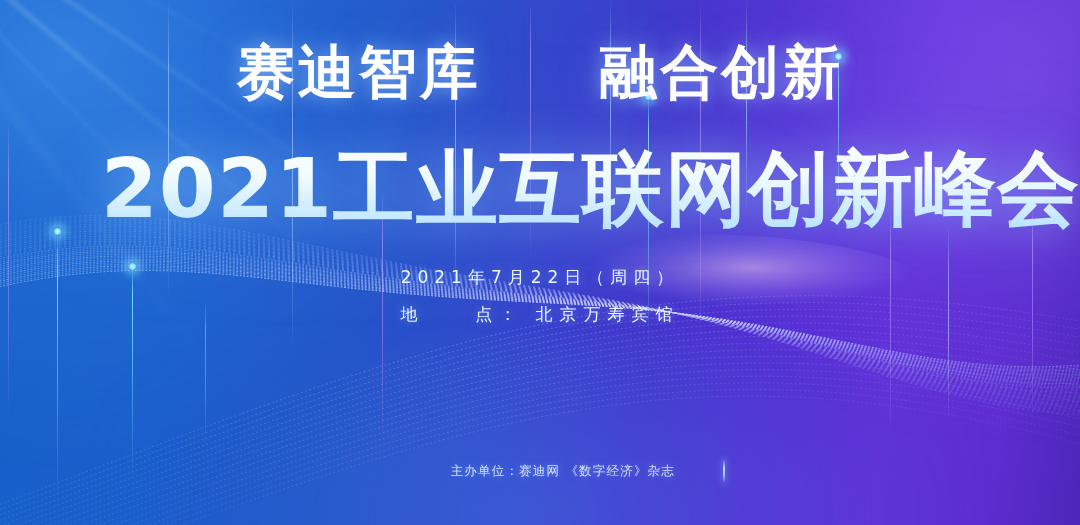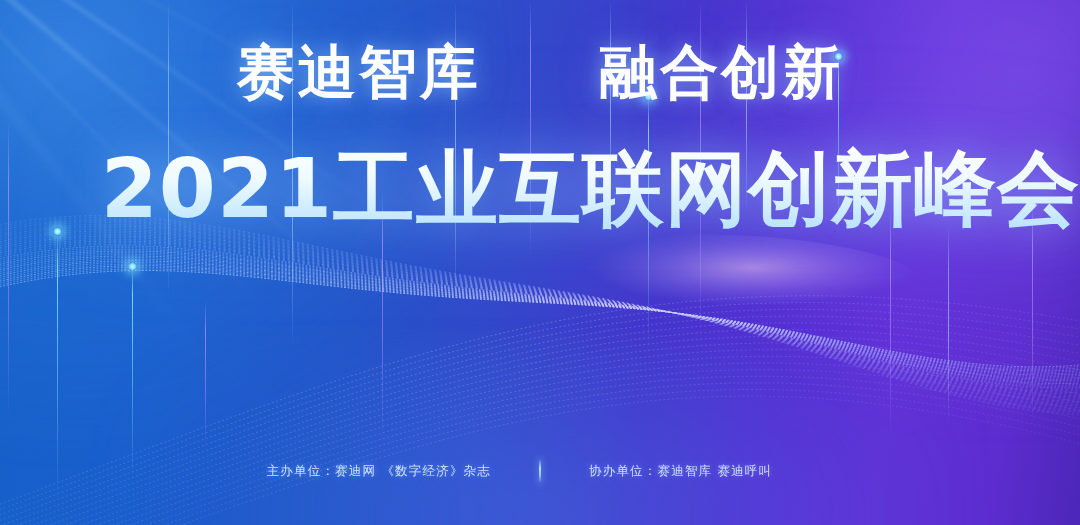--- a/index.html
+++ b/index.html
@@ -279,20 +279,28 @@
   </div>
 
   <div class="headline">
     <span>赛迪智库</span>
     <span class="gap"></span>
     <span>融合创新</span>
   </div>
 
   <div class="maintitle">2021工业互联网创新峰会</div>
 
+  <div class="meta">
+    <div class="line date">2021年7月22日（周四）</div>
+    <div class="line venue">
+      <span>地</span>
+      <span class="sp"></span>
+      <span>点：</span>
+      <span>北京万寿宾馆</span>
+    </div>
+  </div>
 
   <div class="footer">
     <div class="org left">主办单位：赛迪网 《数字经济》杂志</div>
     <div class="divider"></div>
-    <div class="org right">协办单位：赛迪智库 赛迪呼叫</div>
   </div>
 
 </div>
 
 </body></html>

